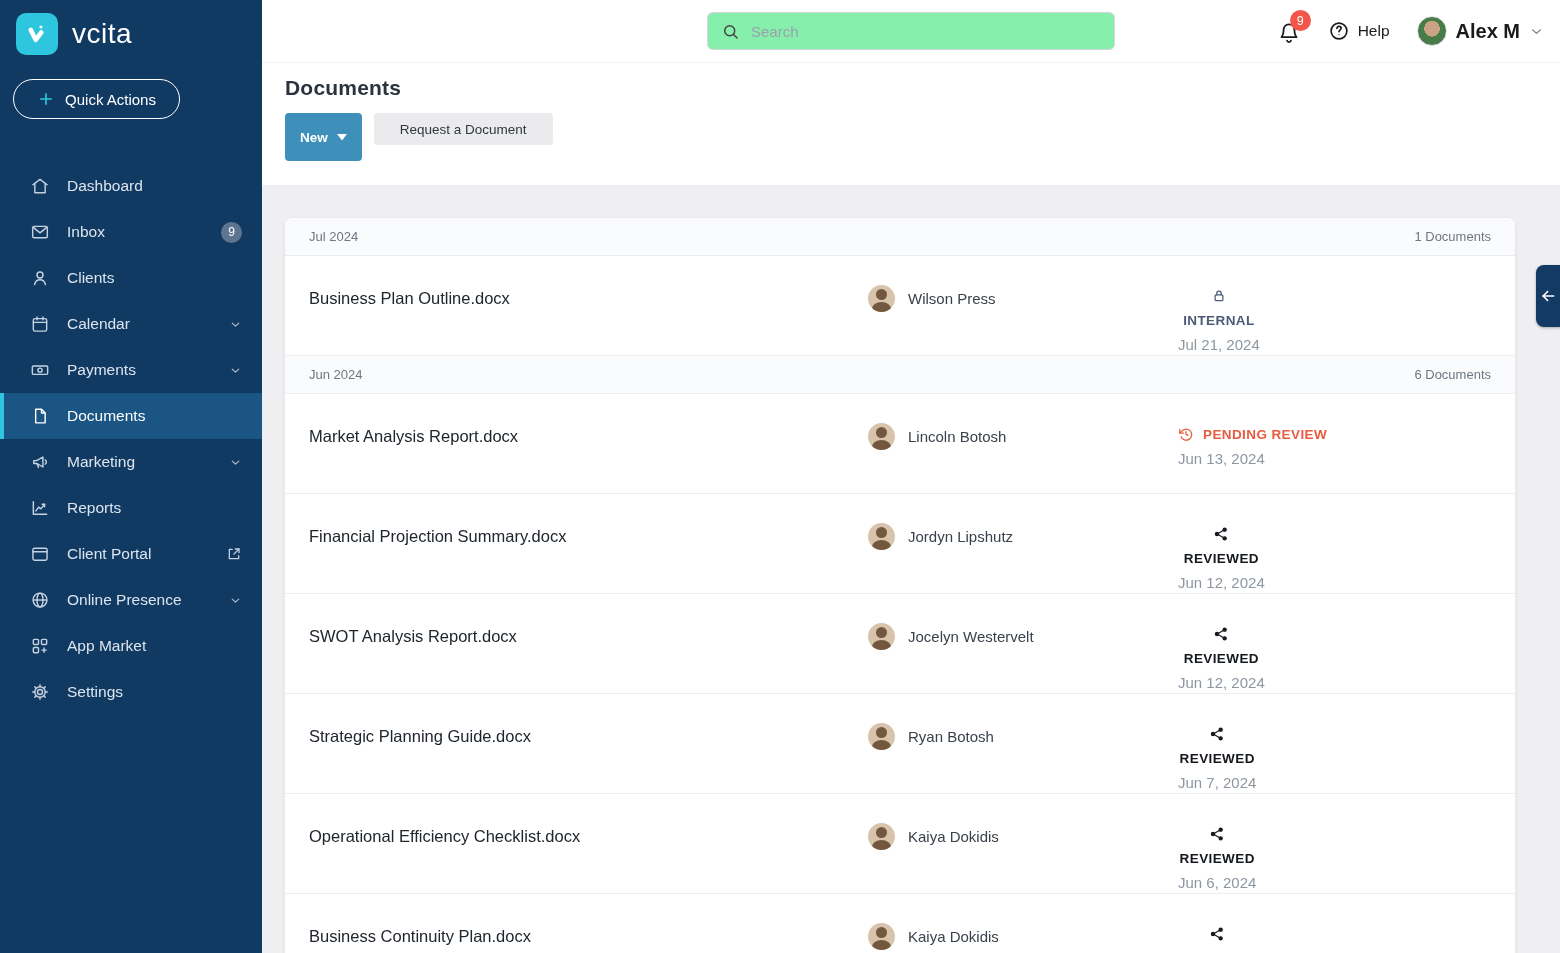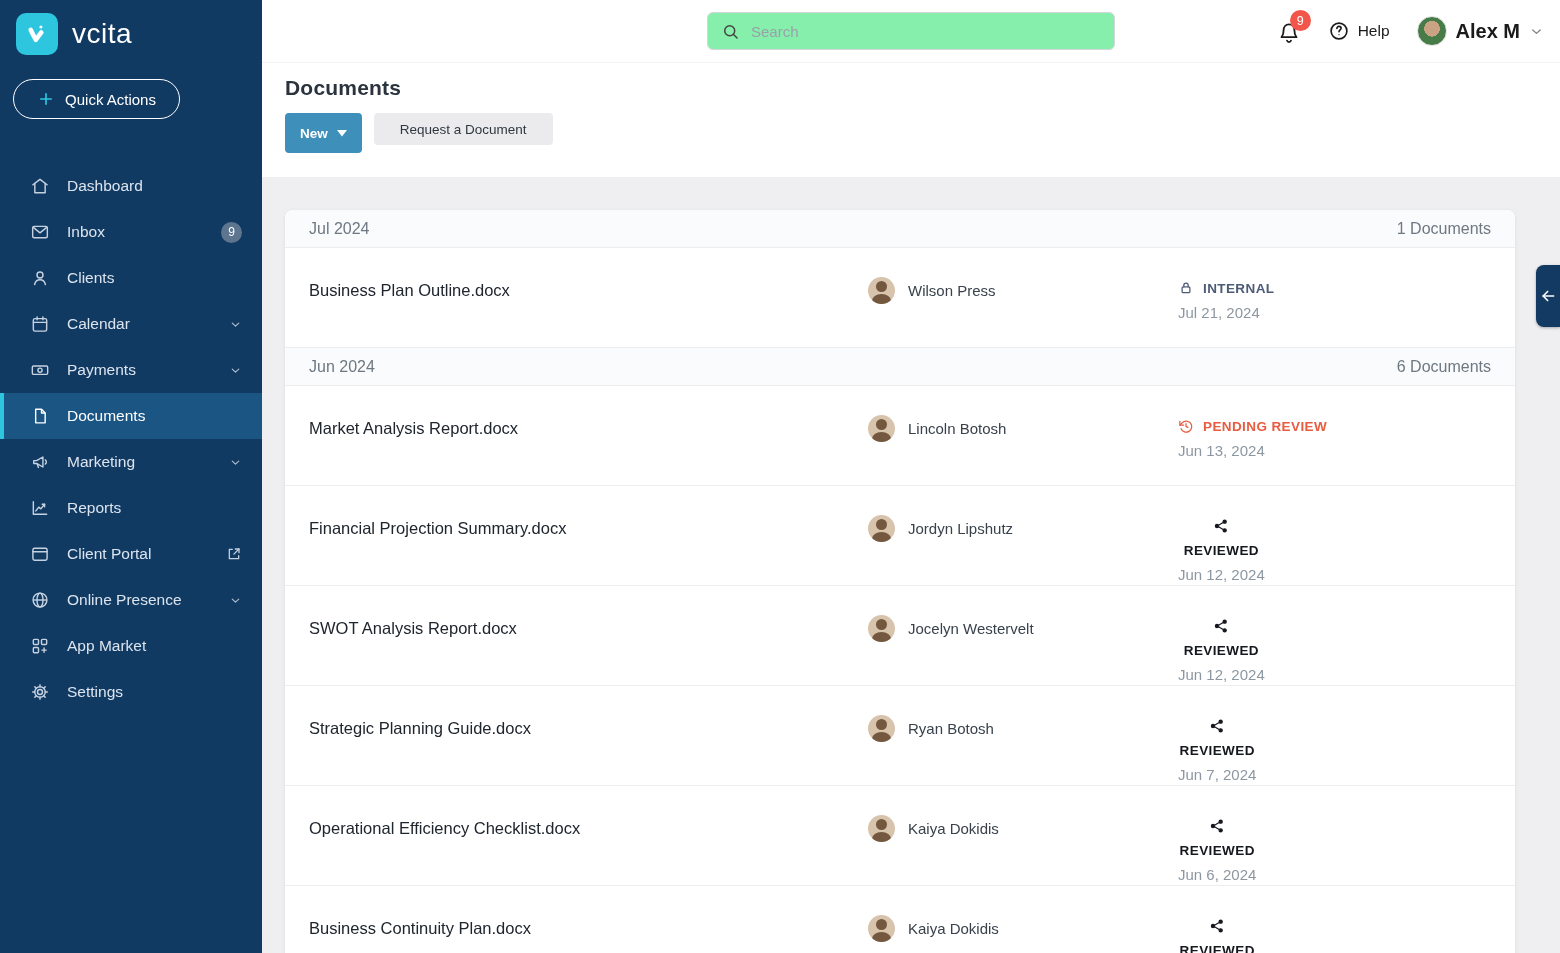--- a/index.html
+++ b/index.html
@@ -35,35 +35,35 @@
   .notif-badge { position:absolute; top:-7px; right:-10px; min-width:21px; height:21px; border-radius:11px; background:#F2564A; color:#fff; font-size:12.5px; display:flex; align-items:center; justify-content:center; padding:0 5px; }
   .help { display:flex; align-items:center; gap:8px; font-size:15.5px; color:#1A1A1A; cursor:pointer; }
   .user { display:flex; align-items:center; gap:9px; cursor:pointer; }
   .uavatar { width:30px; height:30px; border-radius:50%; background:radial-gradient(circle at 50% 42%, #C9A383 0 36%, #477C48 37%); border:1px solid #e2e2e2; }
   .uname { font-size:20px; font-weight:bold; color:#1A1A1A; }
   .uchev { color:#7a8088; }
 
   .page-head { background:#fff; padding:13px 0 24px 23px; border-top:1px solid #F2F2F3; flex:none; }
   .page-head h1 { font-size:21px; font-weight:bold; color:#2A333E; letter-spacing:.2px; }
   .actions { margin-top:13px; display:flex; gap:12px; }
-  .btn-new { height:40px; padding:0 15px; border:none; border-radius:4px; background:#3E8FB9; color:#fff; font-size:13.5px; font-weight:bold; font-family:inherit; display:flex; align-items:center; gap:9px; cursor:pointer; }
+  .btn-new { height:48px; padding:0 15px; border:none; border-radius:4px; background:#3E8FB9; color:#fff; font-size:13.5px; font-weight:bold; font-family:inherit; display:flex; align-items:center; gap:9px; cursor:pointer; }
   .btn-req { height:32px; padding:0 26px; border:none; border-radius:4px; background:#EBEBED; color:#2F3740; font-size:13.5px; font-family:inherit; cursor:pointer; }
 
   .content { padding:33px 45px 0 23px; flex:1; }
   .card { background:#fff; border-radius:8px; box-shadow:0 1px 4px rgba(0,0,0,.07); overflow:hidden; }
-  .ghead { height:38px; background:#FAFBFC; display:flex; align-items:center; justify-content:space-between; padding:0 24px; font-size:16px; color:#6E7883; border-bottom:1px solid #EDEDEF; }
+  .ghead { height:38px; background:#FAFBFC; display:flex; align-items:center; justify-content:space-between; padding:0 24px; font-size:13px; color:#6E7883; border-bottom:1px solid #EDEDEF; }
   .row { height:100px; display:flex; align-items:flex-start; padding:30px 24px 0 24px; border-bottom:1px solid #EDEDEF; background:#fff; cursor:pointer; }
   .file { width:559px; flex:none; font-size:16.5px; color:#20262E; padding-top:3px; }
   .person { width:310px; flex:none; display:flex; align-items:center; gap:13px; margin-top:-1px; }
   .avatar { width:27px; height:27px; border-radius:50%; background:#D8C3AC; position:relative; overflow:hidden; flex:none; }
   .avatar::before { content:""; position:absolute; width:11px; height:11px; border-radius:50%; background:#73573F; top:4px; left:8px; }
   .avatar::after { content:""; position:absolute; width:19px; height:13px; border-radius:50% 50% 0 0; background:#73573F; top:17px; left:4px; }
   .pname { font-size:15px; color:#39424C; }
   .status-line { display:flex; align-items:center; gap:9px; font-size:13.5px; font-weight:bold; letter-spacing:.4px; padding-top:2px; }
-  .st-internal { color:#4C5B76; }
+  .st-internal { color:#4C5B76;flex-direction:column; }
   .st-pending { color:#E85C40; }
   .st-reviewed { color:#15191E;flex-direction:column; }
   .sdate { margin-top:8px; font-size:15px; color:#8D97A1; }
 
   .collapse-tab { position:absolute; right:0; top:265px; width:24px; height:62px; background:#123A63; border-radius:8px 0 0 8px; display:flex; align-items:center; justify-content:center; color:#fff; cursor:pointer; box-shadow:0 1px 3px rgba(0,0,0,.3); }
 </style>
 </head>
 <body>
 
 <aside class="sidebar">

